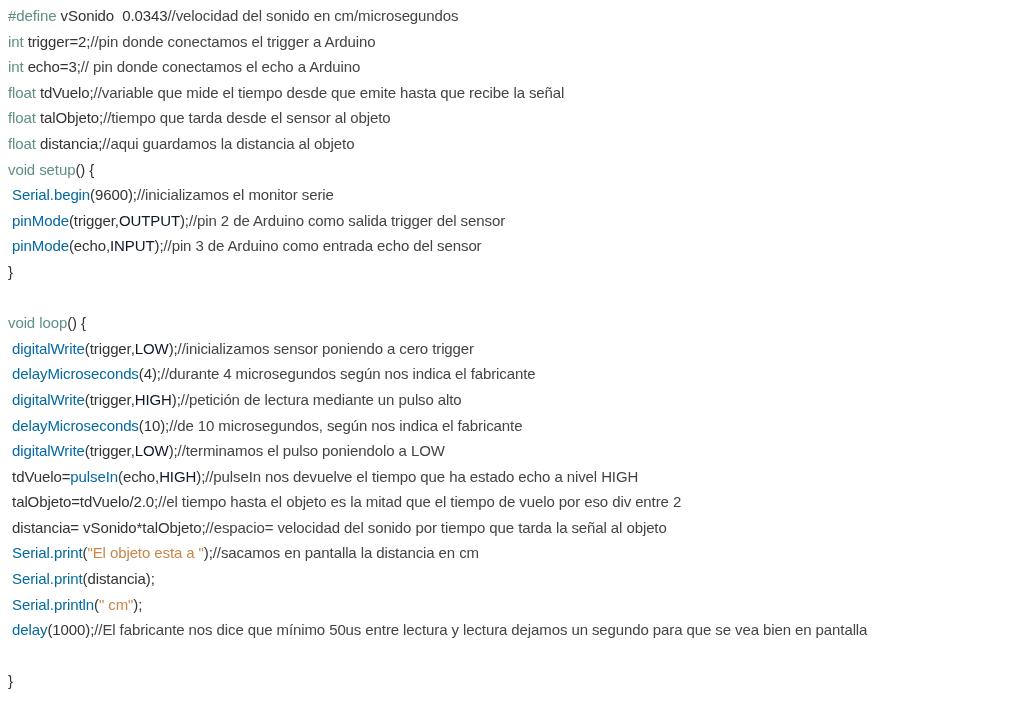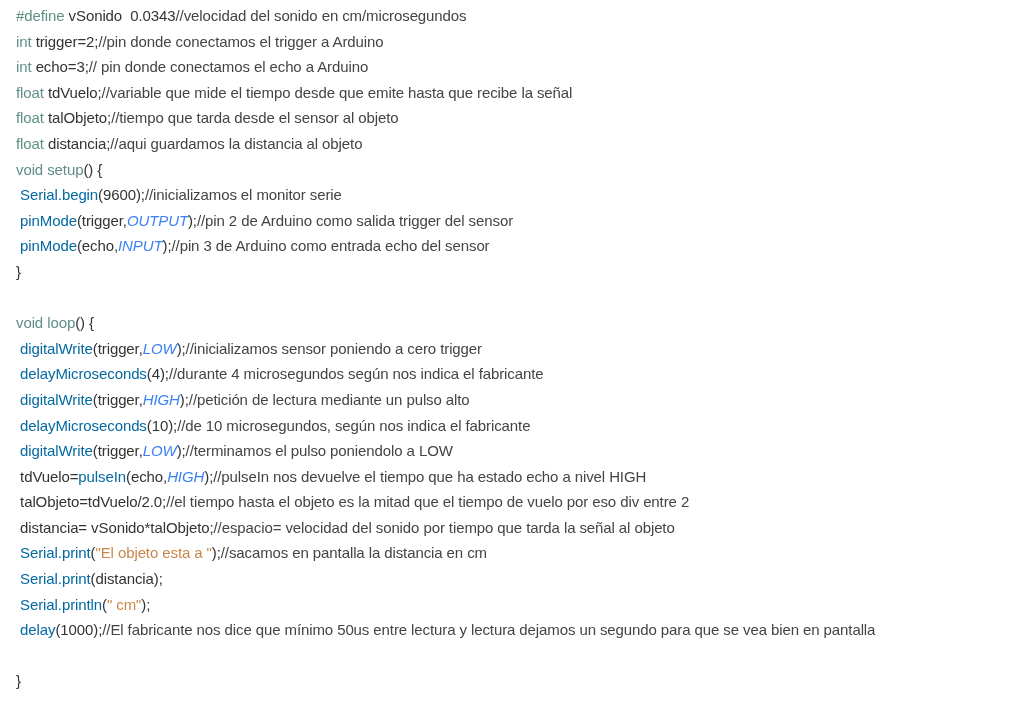--- a/index.html
+++ b/index.html
@@ -10,31 +10,31 @@
     body {
       width: 1024px;
       height: 701px;
       overflow: hidden;
       font-family: "Liberation Sans", "DejaVu Sans", sans-serif;
       font-size: 15px;
       color: #3a3a3a;
     }
     .code {
       position: relative;
-      padding: 3px 0 0 16px;
+      padding: 3px 0 0 8px;
       white-space: pre;
     }
     .line {
       height: 25.6px;
       line-height: 25.6px;
       letter-spacing: -0.1px;
     }
     .kw { color: #5f8f86; }
     .fn { color: #0369a1; }
-    .const { color: #3b82f6; font-style: italic; }
+    .const { color: #0f172a; }
     .txt { color: #333333; }
     .cm { color: #444444; }
     .str { color: #c8874a; }
   </style>
 </head>
 <body>
 
 <div class="code" id="code-block"><div class="line"><span class="kw">#define </span><span class="txt">vSonido  0.0343</span><span class="cm">//velocidad del sonido en cm/microsegundos</span></div><div class="line"><span class="kw">int </span><span class="txt">trigger=2;</span><span class="cm">//pin donde conectamos el trigger a Arduino</span></div><div class="line"><span class="kw">int </span><span class="txt">echo=3;</span><span class="cm">// pin donde conectamos el echo a Arduino</span></div><div class="line"><span class="kw">float </span><span class="txt">tdVuelo;</span><span class="cm">//variable que mide el tiempo desde que emite hasta que recibe la señal</span></div><div class="line"><span class="kw">float </span><span class="txt">talObjeto;</span><span class="cm">//tiempo que tarda desde el sensor al objeto</span></div><div class="line"><span class="kw">float </span><span class="txt">distancia;</span><span class="cm">//aqui guardamos la distancia al objeto</span></div><div class="line"><span class="kw">void </span><span class="kw">setup</span><span class="txt">() {</span></div><div class="line"><span class="txt"> </span><span class="fn">Serial.begin</span><span class="txt">(9600);</span><span class="cm">//inicializamos el monitor serie</span></div><div class="line"><span class="txt"> </span><span class="fn">pinMode</span><span class="txt">(trigger,</span><span class="const">OUTPUT</span><span class="txt">);</span><span class="cm">//pin 2 de Arduino como salida trigger del sensor</span></div><div class="line"><span class="txt"> </span><span class="fn">pinMode</span><span class="txt">(echo,</span><span class="const">INPUT</span><span class="txt">);</span><span class="cm">//pin 3 de Arduino como entrada echo del sensor</span></div><div class="line"><span class="txt">}</span></div><div class="line"><span class="txt"></span></div><div class="line"><span class="kw">void </span><span class="kw">loop</span><span class="txt">() {</span></div><div class="line"><span class="txt"> </span><span class="fn">digitalWrite</span><span class="txt">(trigger,</span><span class="const">LOW</span><span class="txt">);</span><span class="cm">//inicializamos sensor poniendo a cero trigger</span></div><div class="line"><span class="txt"> </span><span class="fn">delayMicroseconds</span><span class="txt">(4);</span><span class="cm">//durante 4 microsegundos según nos indica el fabricante</span></div><div class="line"><span class="txt"> </span><span class="fn">digitalWrite</span><span class="txt">(trigger,</span><span class="const">HIGH</span><span class="txt">);</span><span class="cm">//petición de lectura mediante un pulso alto</span></div><div class="line"><span class="txt"> </span><span class="fn">delayMicroseconds</span><span class="txt">(10);</span><span class="cm">//de 10 microsegundos, según nos indica el fabricante</span></div><div class="line"><span class="txt"> </span><span class="fn">digitalWrite</span><span class="txt">(trigger,</span><span class="const">LOW</span><span class="txt">);</span><span class="cm">//terminamos el pulso poniendolo a LOW</span></div><div class="line"><span class="txt"> tdVuelo=</span><span class="fn">pulseIn</span><span class="txt">(echo,</span><span class="const">HIGH</span><span class="txt">);</span><span class="cm">//pulseIn nos devuelve el tiempo que ha estado echo a nivel HIGH</span></div><div class="line"><span class="txt"> talObjeto=tdVuelo/2.0;</span><span class="cm">//el tiempo hasta el objeto es la mitad que el tiempo de vuelo por eso div entre 2</span></div><div class="line"><span class="txt"> distancia= vSonido*talObjeto;</span><span class="cm">//espacio= velocidad del sonido por tiempo que tarda la señal al objeto</span></div><div class="line"><span class="txt"> </span><span class="fn">Serial.print</span><span class="txt">(</span><span class="str">"El objeto esta a "</span><span class="txt">);</span><span class="cm">//sacamos en pantalla la distancia en cm</span></div><div class="line"><span class="txt"> </span><span class="fn">Serial.print</span><span class="txt">(distancia);</span></div><div class="line"><span class="txt"> </span><span class="fn">Serial.println</span><span class="txt">(</span><span class="str">" cm"</span><span class="txt">);</span></div><div class="line"><span class="txt"> </span><span class="fn">delay</span><span class="txt">(1000);</span><span class="cm">//El fabricante nos dice que mínimo 50us entre lectura y lectura dejamos un segundo para que se vea bien en pantalla</span></div><div class="line"><span class="txt"></span></div><div class="line"><span class="txt">}</span></div></div>
 
 </body></html>

